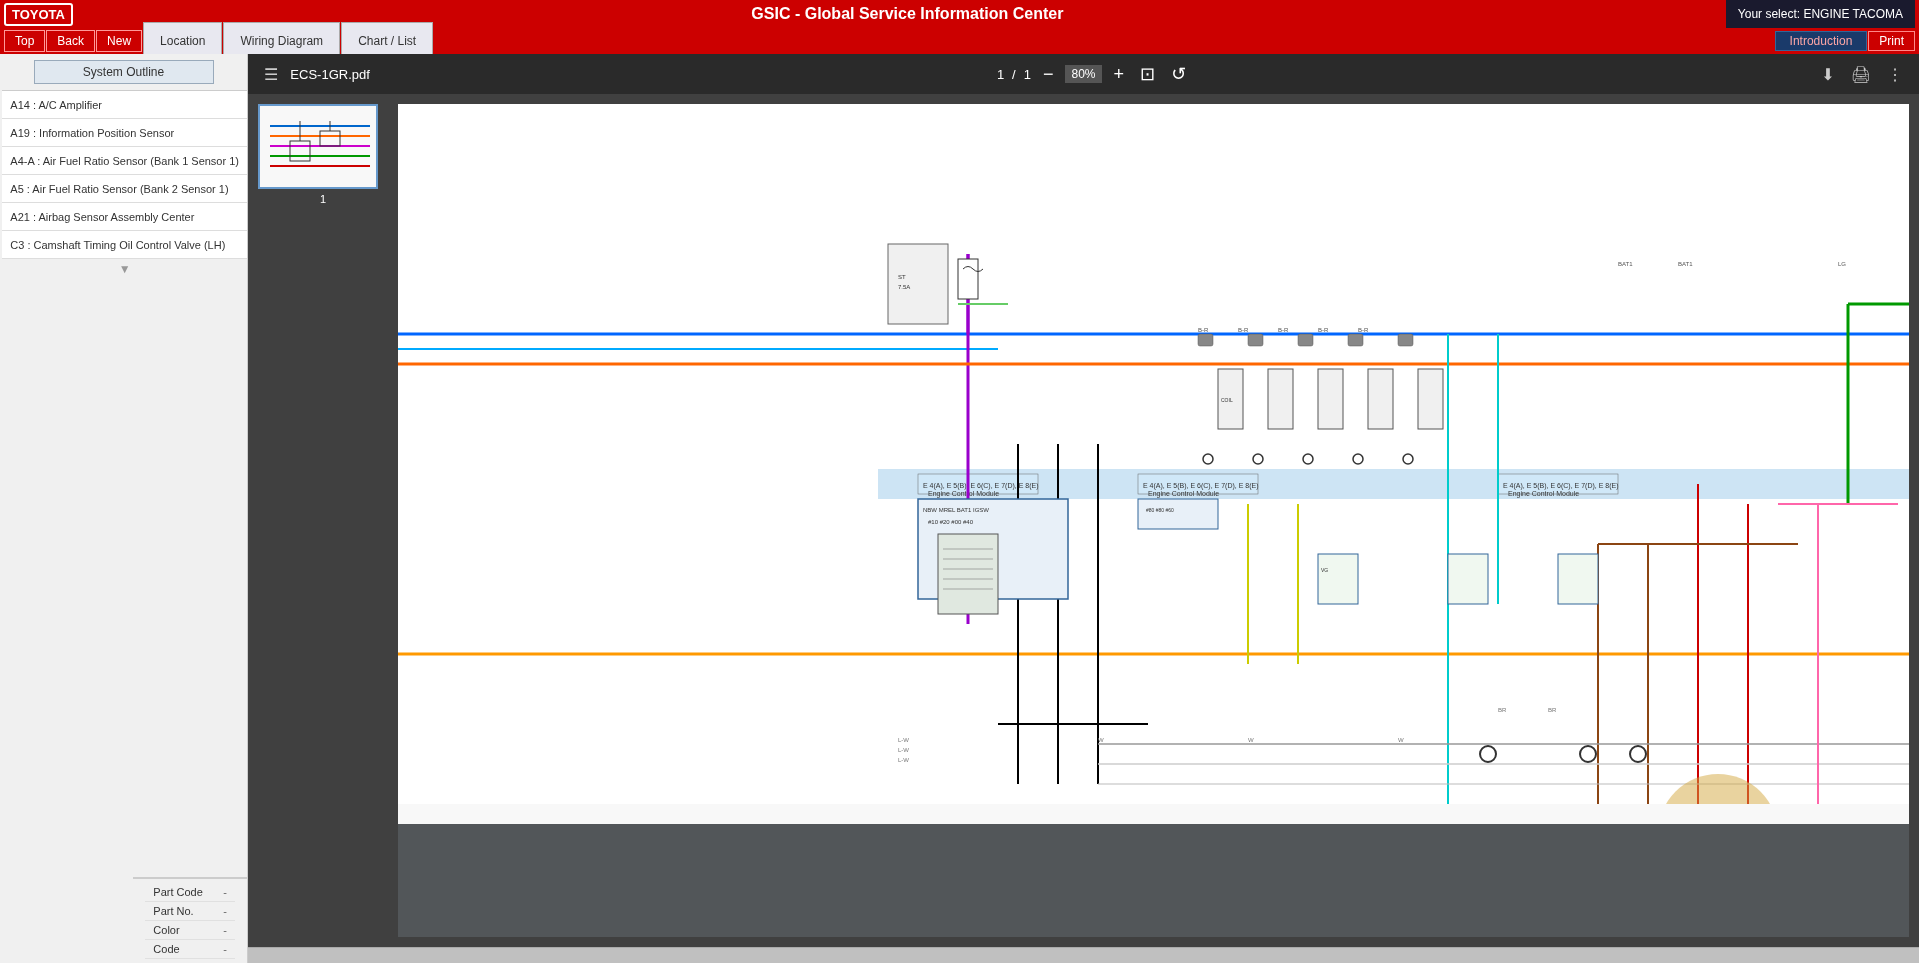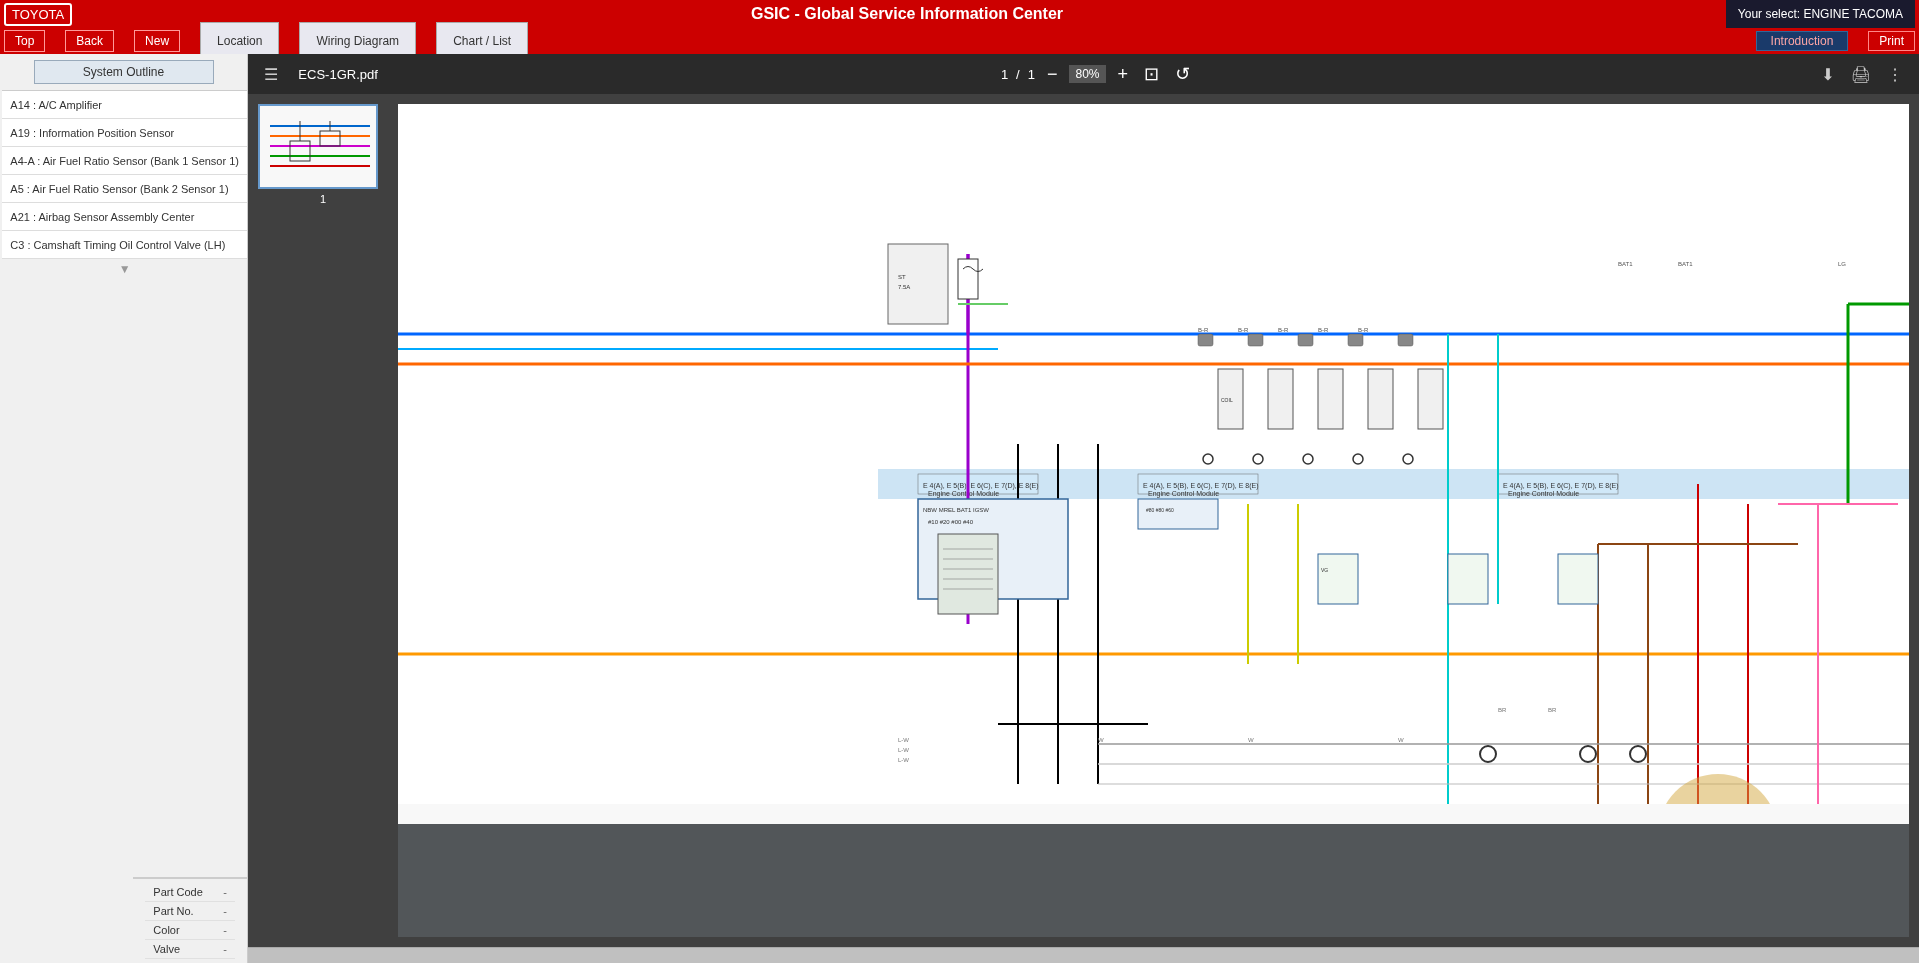--- a/index.html
+++ b/index.html
@@ -10,21 +10,21 @@
       display: flex;
       align-items: center;
       background: #cc0000;
       height: 28px;
       padding: 0 4px;
       gap: 2px;
     }
     #toyota-logo {
       background: #cc0000;
       color: white;
-      font-weight: normal;
+      font-weight: bold;
       font-size: 13px;
       padding: 2px 6px;
       border: 2px solid white;
       border-radius: 3px;
       margin-right: 16px;
     }
     #gsic-title {
       color: white;
       font-size: 16px;
       font-weight: bold;
@@ -51,21 +51,21 @@
       align-items: center;
     }
 
     
     #nav-bar {
       display: flex;
       align-items: center;
       background: #cc0000;
       height: 26px;
       padding: 0 4px;
-      gap: 20px;
+      gap: 1px;
     }
     .nav-bar-btn-light {
       background: #e8e8f0;
       color: #333;
       border: 1px solid #aaa;
       padding: 2px 16px;
       font-size: 12px;
       cursor: pointer;
       height: 38px;
     }
@@ -190,21 +190,20 @@
       background: none;
       border: none;
       color: #ccc;
       cursor: pointer;
       font-size: 16px;
       padding: 2px 4px;
     }
     #pdf-filename {
       color: white;
       font-size: 13px;
-      margin-left: 8px;
     }
     #pdf-page-info {
       margin-left: auto;
       margin-right: auto;
       display: flex;
       align-items: center;
       gap: 8px;
       color: white;
     }
     #pdf-zoom {
@@ -345,21 +344,21 @@
         </div>
         <div class="filter-row">
           <span class="filter-label">Part No.</span>
           <span class="filter-dash">-</span>
         </div>
         <div class="filter-row">
           <span class="filter-label">Color</span>
           <span class="filter-dash">-</span>
         </div>
         <div class="filter-row">
-          <span class="filter-label">Valve</span>
+          <span class="filter-label">Code</span>
           <span class="filter-dash">-</span>
         </div>
       </div>
   </div>
 
   <div id="content">
 
 
     <div id="pdf-viewer">
 

